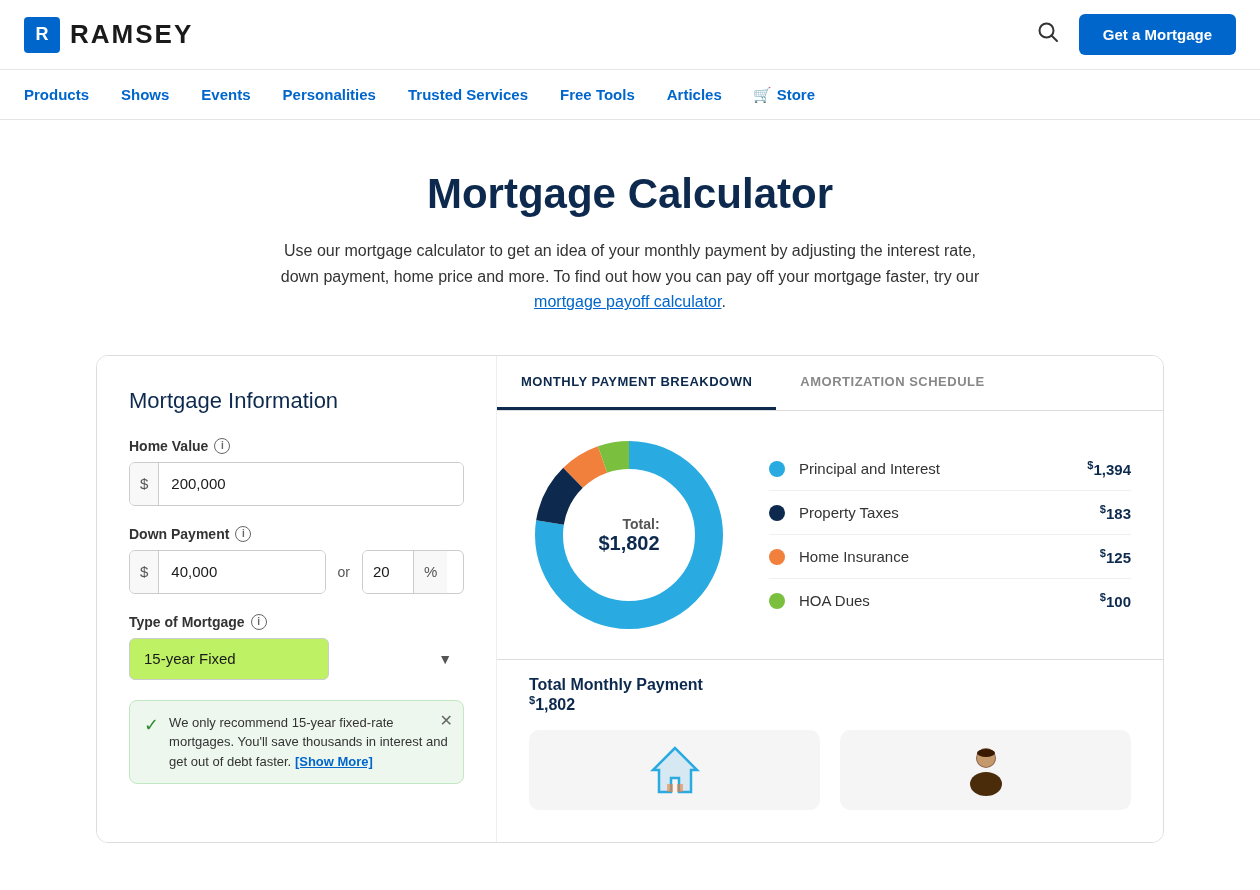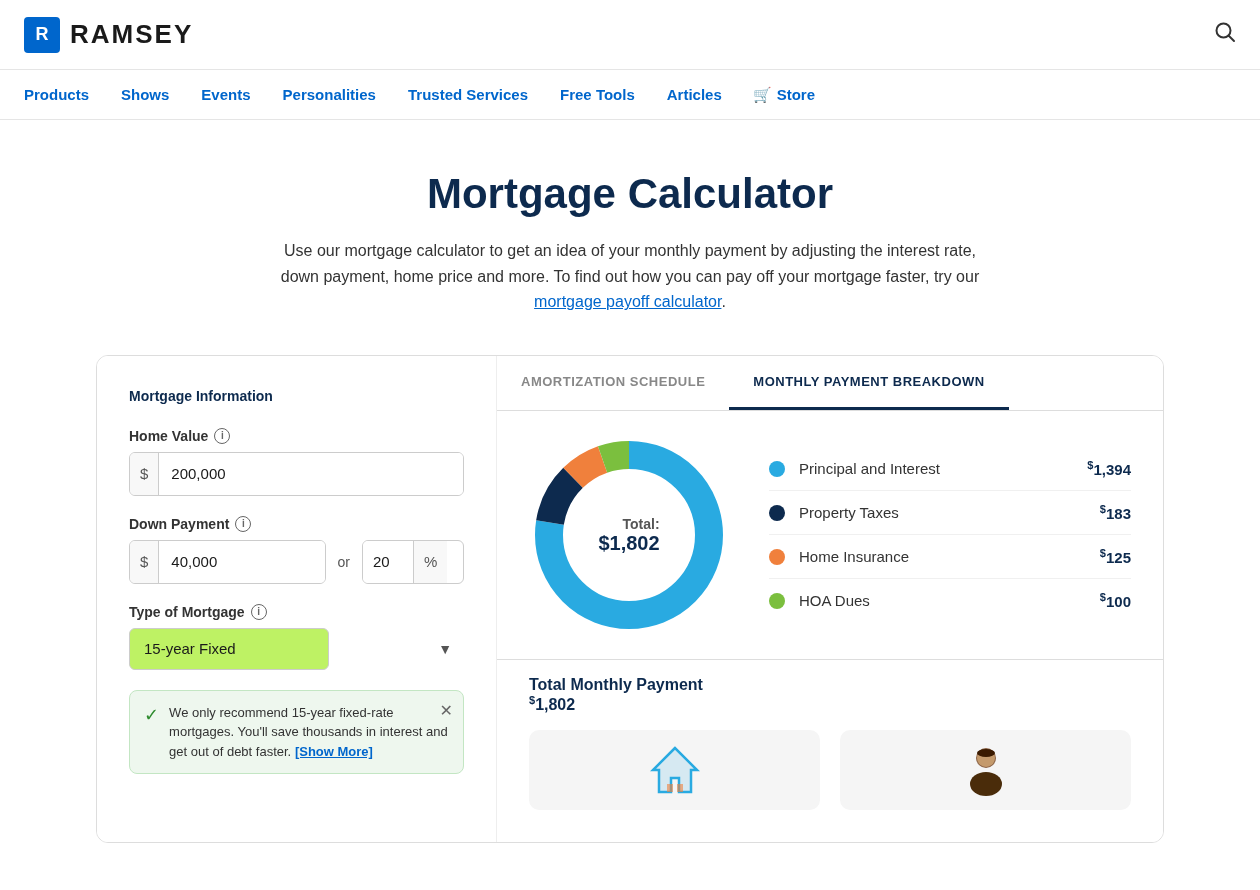--- a/index.html
+++ b/index.html
@@ -120,22 +120,22 @@
 
     
     .left-panel {
       width: 400px;
       min-width: 380px;
       padding: 32px 32px 32px;
       background: #fff;
       border-right: 1px solid #eee;
     }
     .left-panel h2 {
-      font-size: 14px;
-      font-weight: 700;
+      font-size: 22px;
+      font-weight: 400;
       color: #0d2a4e;
       margin-bottom: 24px;
     }
     .form-group {
       margin-bottom: 20px;
     }
     .form-label {
       display: flex;
       align-items: center;
       gap: 6px;
@@ -429,20 +429,21 @@
     </div>
     <span class="logo-text">RAMSEY</span>
   </div>
   <div class="header-right">
     <button class="search-icon-btn">
       <svg width="22" height="22" viewBox="0 0 22 22" fill="none">
         <circle cx="9.5" cy="9.5" r="7" stroke="#333" stroke-width="2"></circle>
         <line x1="14.5" y1="14.5" x2="20" y2="20" stroke="#333" stroke-width="2" stroke-linecap="round"></line>
       </svg>
     </button>
+    <button class="get-mortgage-btn">Get a Mortgage</button>
   </div>
 </header>
 
 <nav class="nav">
   <a class="nav-item">Products</a>
   <a class="nav-item">Shows</a>
   <a class="nav-item">Events</a>
   <a class="nav-item">Personalities</a>
   <a class="nav-item">Trusted Services</a>
   <a class="nav-item">Free Tools</a>
@@ -514,22 +515,22 @@
         <div class="notice-text">
           <span>We only recommend 15-year fixed-rate mortgages. You'll save thousands in interest and get out of debt faster.</span>
           <a href="#">[Show More]</a>
         </div>
         <button class="notice-close">✕</button>
       </div>
     </div>
 
     <div class="right-panel">
       <div class="tabs">
+        <div class="tab active">MONTHLY PAYMENT BREAKDOWN</div>
         <div class="tab">AMORTIZATION SCHEDULE</div>
-        <div class="tab active">MONTHLY PAYMENT BREAKDOWN</div>
       </div>
 
       <div class="breakdown-area">
 
         <div class="donut-container">
           <svg width="200" height="200" viewBox="0 0 200 200">
 
             <circle cx="100" cy="100" r="80" fill="none" stroke="#29aae1" stroke-width="28" stroke-dasharray="389 503.2" stroke-dashoffset="0"></circle>
             <circle cx="100" cy="100" r="80" fill="none" stroke="#0d2a4e" stroke-width="28" stroke-dasharray="51 503.2" stroke-dashoffset="-389"></circle>
             <circle cx="100" cy="100" r="80" fill="none" stroke="#f0803c" stroke-width="28" stroke-dasharray="34.9 503.2" stroke-dashoffset="-440"></circle>

